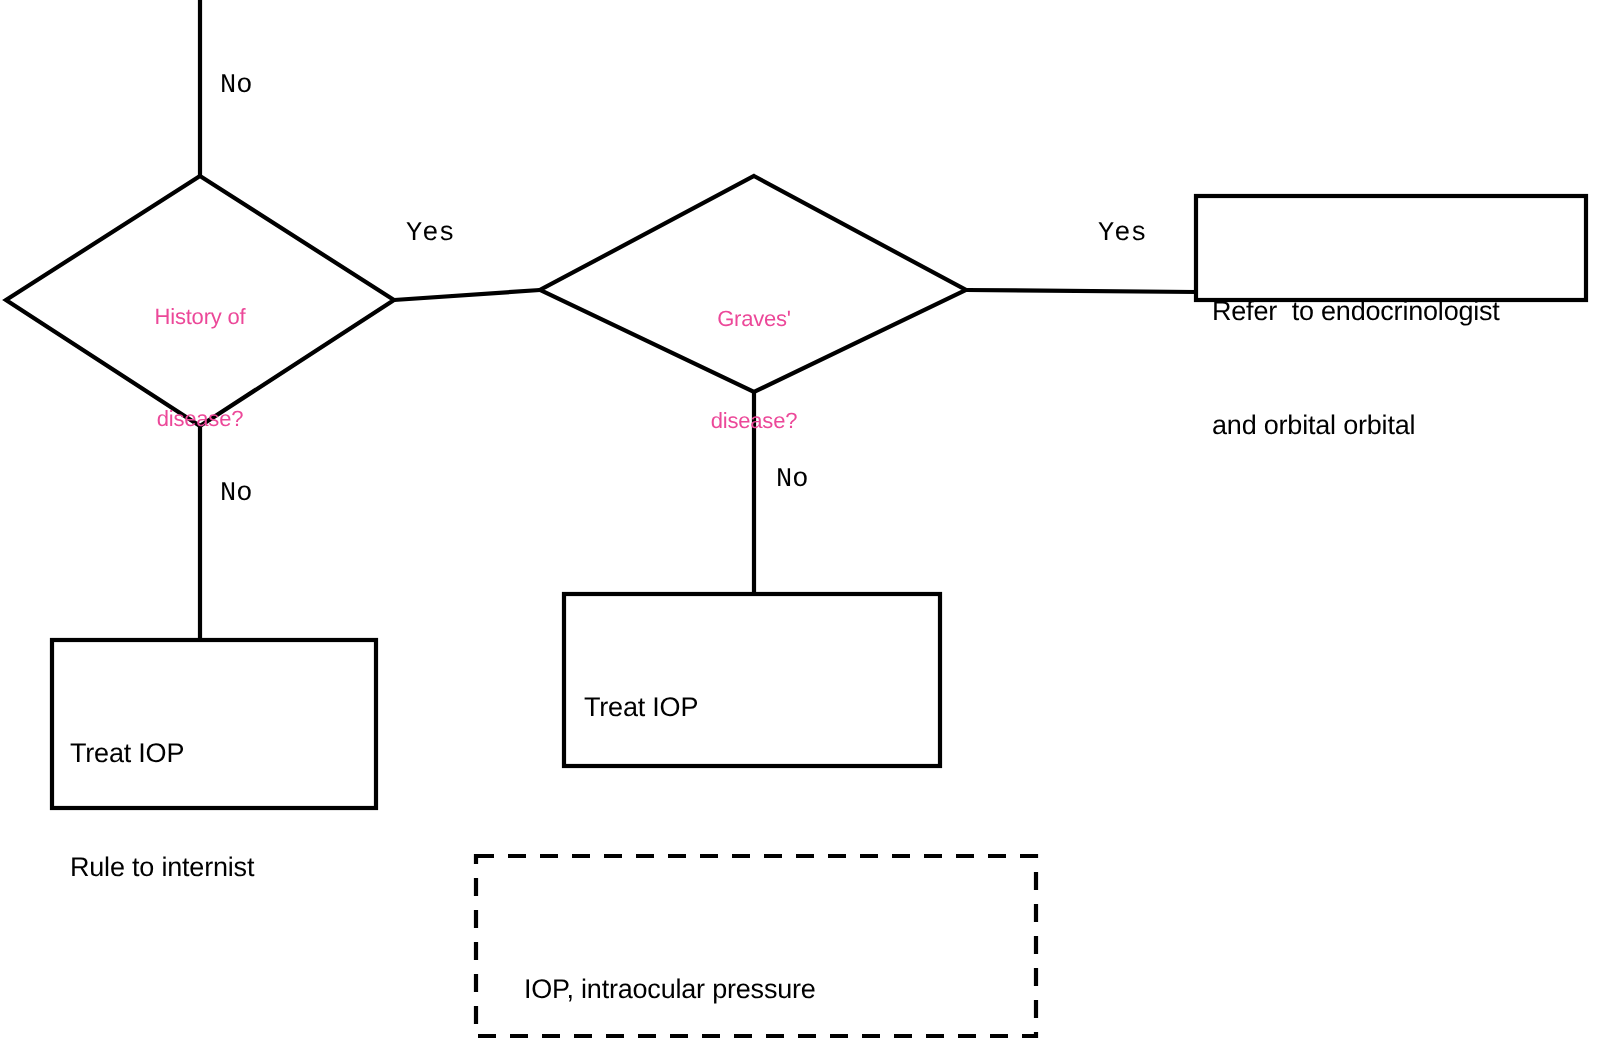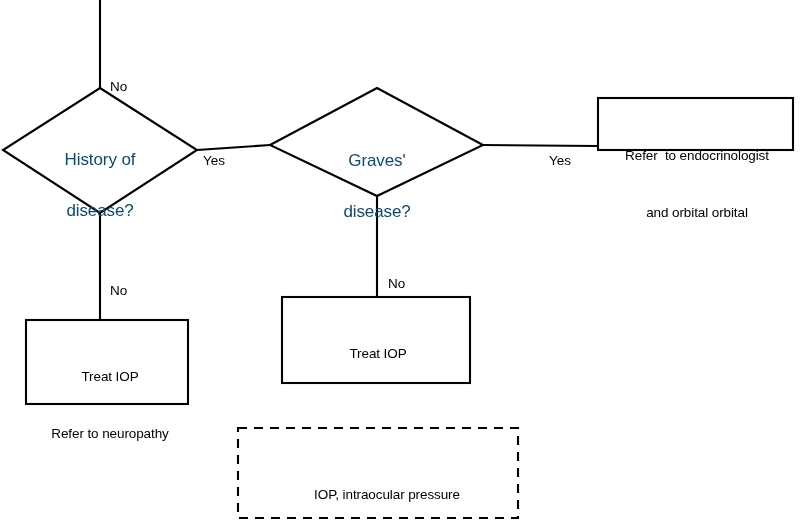--- a/index.html
+++ b/index.html
@@ -21,56 +21,55 @@
   #flow-svg {
     position: absolute;
     left: 0;
     top: 0;
     width: 800px;
     height: 525px;
   }
   .node-text {
     position: absolute;
     font-family: "Liberation Sans", sans-serif;
-    font-size: 17px;
+    font-size: 11px;
     line-height: 17px;
-    color: #0c4a6e;
+    color: #ec4899;
     text-align: center;
     white-space: pre;
     letter-spacing: -0.1px;
   }
   .box-text {
     position: absolute;
     font-family: "Liberation Sans", sans-serif;
     font-size: 13.5px;
     line-height: 19px;
     color: #000000;
     white-space: pre;
     letter-spacing: -0.1px;
   }
   .edge-label {
     position: absolute;
-    font-family: Liberation Sans, sans-serif;
+    font-family: Liberation Mono, monospace;
     font-size: 13.5px;
     line-height: 16px;
     color: #000000;
     white-space: pre;
-    margin-top: 43px;
   }
   .legend-text {
     position: absolute;
     font-family: "Liberation Sans", sans-serif;
     font-size: 13.5px;
     line-height: 20px;
     color: #000000;
     white-space: pre;
     letter-spacing: -0.1px;
   }
   .centered { text-align: center; }
-  .lead { text-align: center; }
+  .lead { text-align: left; }
 </style>
 </head>
 <body>
 
 <div id="canvas">
 
   <svg id="flow-svg" viewBox="0 0 800 525">
 
     <line x1="100" y1="0" x2="100" y2="88" stroke="#000" stroke-width="2.1"></line>
 
@@ -111,21 +110,21 @@
 
   <div class="box-text lead" style="left:606px; top:108px; width:182px;">
     <div>Refer  to endocrinologist</div>
     <div>and orbital orbital</div>
   </div>
 
   <div class="edge-label" style="left:110px; top:240px;">No</div>
 
   <div class="box-text lead" style="left:35px; top:329px; width:150px;">
     <div>Treat IOP</div>
-    <div>Refer to neuropathy</div>
+    <div>Rule to internist</div>
   </div>
 
   <div class="edge-label" style="left:388px; top:233px;">No</div>
 
   <div class="box-text" style="left:292px; top:306px; width:172px;">
     <div class="lead">Treat IOP</div>
   </div>
 
   <div class="legend-text lead" style="left:262px; top:445px; width:250px;">
     <div>IOP, intraocular pressure</div>

